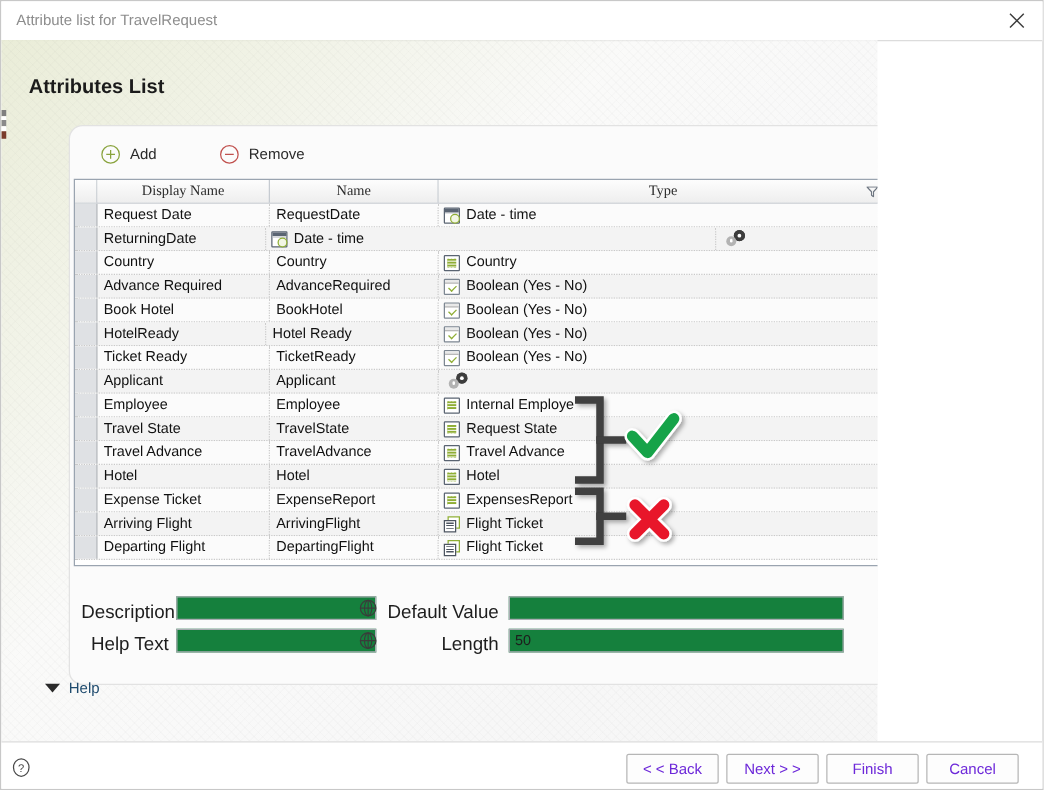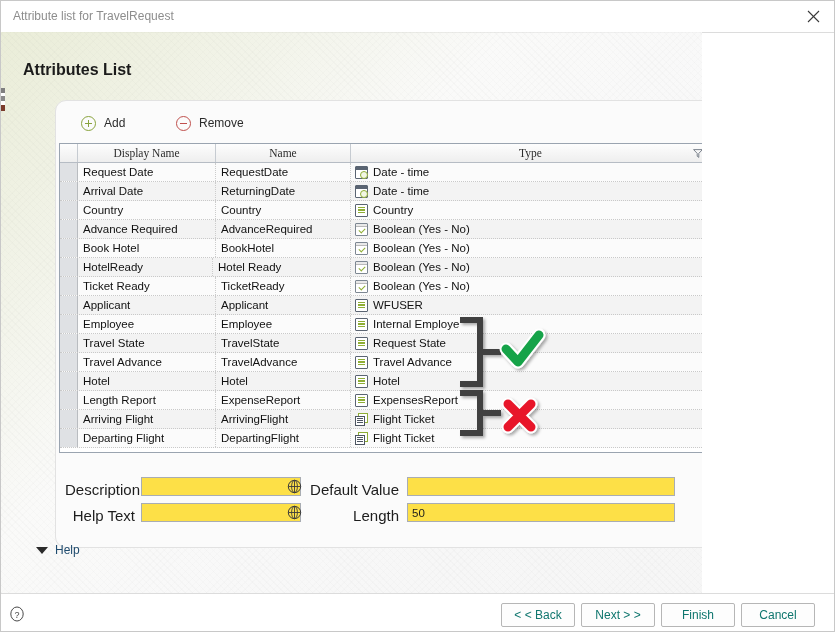--- a/index.html
+++ b/index.html
@@ -142,37 +142,37 @@
        background:repeating-linear-gradient(45deg,#f6f6f6 0 2px,#eeeeee 2px 4px);}
   .vsb .thumb{position:absolute;left:1px;width:14px;top:172px;height:108px;
        background:linear-gradient(to right,#fdfdfd,#e6e6e6 45%,#d3d3d3);
        border:1px solid #9aa4b0;box-sizing:border-box;cursor:pointer;}
   .vsb .thumb .grip{position:absolute;left:3px;top:50px;width:7px;height:7px;
        background:repeating-linear-gradient(to bottom,#6d6d6d 0 1px,transparent 1px 3px);}
 
   
   .detail{position:absolute;left:3px;top:362px;width:756px;height:80px;}
   .flabel{position:absolute;font-size:15px;color:#1d1d1d;text-align:right;}
-  .finput{position:absolute;box-sizing:border-box;background:#fde047;border:1px solid #a9adb3;
+  .finput{position:absolute;box-sizing:border-box;background:#15803d;border:1px solid #a9adb3;
           font-family:"Liberation Sans", sans-serif;font-size:11.5px;color:#1d1d1d;padding:0 4px;}
   .globe{position:absolute;width:15px;height:15px;}
 
   
   .hidelink{position:absolute;left:35px;top:511px;display:flex;align-items:center;cursor:pointer;}
   .hidelink .tri{width:0;height:0;border-left:6px solid transparent;border-right:6px solid transparent;
                  border-top:7px solid #2a2a2a;}
   .hidelink .tx{margin-left:7px;font-size:12px;color:#1f4b6e;}
 
   
   .footer{position:absolute;left:0;top:592px;width:833px;height:39px;
           background:#ffffff;border-top:1px solid #dcdcdc;}
   .helpbtn{position:absolute;left:8px;top:12px;width:16px;height:16px;cursor:pointer;}
   .fbtn{position:absolute;top:9px;height:24px;min-width:74px;
         background:#fdfdfd;border:1px solid #b6b6b6;border-radius:2px;
-        font-family:"Liberation Sans", sans-serif;font-size:12px;color:#0f766e;cursor:pointer;
+        font-family:"Liberation Sans", sans-serif;font-size:12px;color:#6d28d9;cursor:pointer;
         display:flex;align-items:center;justify-content:center;}
   .fbtn.back{left:500px;width:72px;}
   .fbtn.next{left:580px;width:72px;}
   .fbtn.finish{left:660px;width:72px;}
   .fbtn.cancel{left:740px;width:74px;}
 
   
   .anno{position:absolute;left:0;top:0;width:835px;height:632px;pointer-events:none;}
 </style>
 </head>
@@ -250,21 +250,20 @@
               </div>
               <div class="cell c-state">
                 <span class="gears">
                   <i class="gear big"></i>
                   <i class="gear small"></i>
                 </span>
               </div>
             </div>
             <div class="grow">
               <div class="cell c-sel"></div>
-              <div class="cell c-disp">Arrival Date</div>
               <div class="cell c-name">ReturningDate</div>
               <div class="cell c-type">
                 <span class="tico ico-date"></span>
                 <span class="tlbl">Date - time</span>
               </div>
               <div class="cell c-state">
                 <span class="gears">
                   <i class="gear big"></i>
                   <i class="gear small"></i>
                 </span>
@@ -342,24 +341,20 @@
                 <span class="gears">
                   <i class="gear big"></i>
                   <i class="gear small"></i>
                 </span>
               </div>
             </div>
             <div class="grow">
               <div class="cell c-sel"></div>
               <div class="cell c-disp">Applicant</div>
               <div class="cell c-name">Applicant</div>
-              <div class="cell c-type">
-                <span class="tico ico-entity"></span>
-                <span class="tlbl">WFUSER</span>
-              </div>
               <div class="cell c-state">
                 <span class="gears">
                   <i class="gear big"></i>
                   <i class="gear small"></i>
                 </span>
               </div>
             </div>
             <div class="grow">
               <div class="cell c-sel"></div>
               <div class="cell c-disp">Employee</div>
@@ -415,21 +410,21 @@
               </div>
               <div class="cell c-state">
                 <span class="gears">
                   <i class="gear big"></i>
                   <i class="gear small"></i>
                 </span>
               </div>
             </div>
             <div class="grow">
               <div class="cell c-sel"></div>
-              <div class="cell c-disp">Length Report</div>
+              <div class="cell c-disp">Expense Ticket</div>
               <div class="cell c-name">ExpenseReport</div>
               <div class="cell c-type">
                 <span class="tico ico-entity"></span>
                 <span class="tlbl">ExpensesReport</span>
               </div>
               <div class="cell c-state">
                 <span class="gears">
                   <i class="gear big"></i>
                   <i class="gear small"></i>
                 </span>

